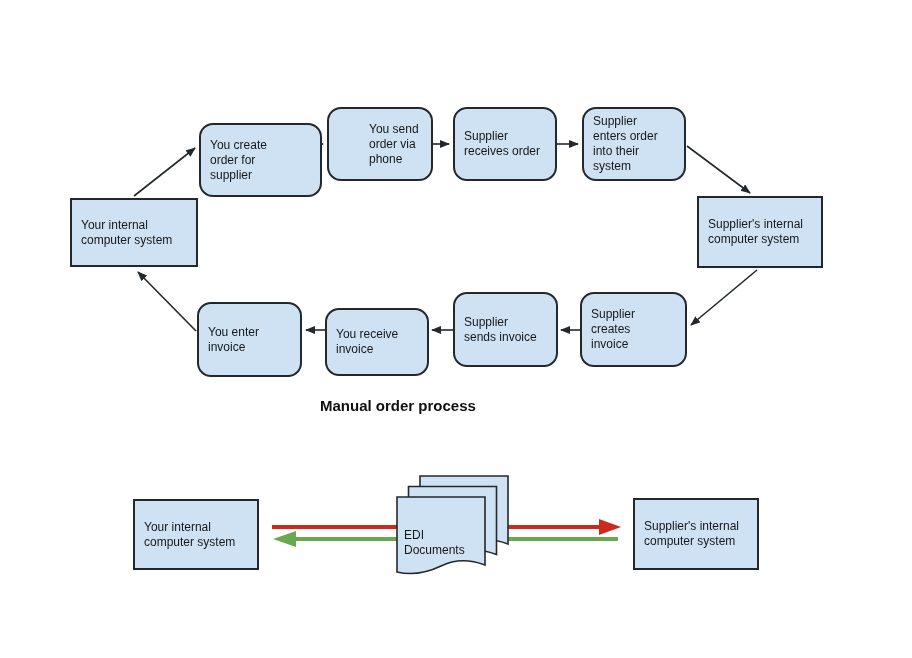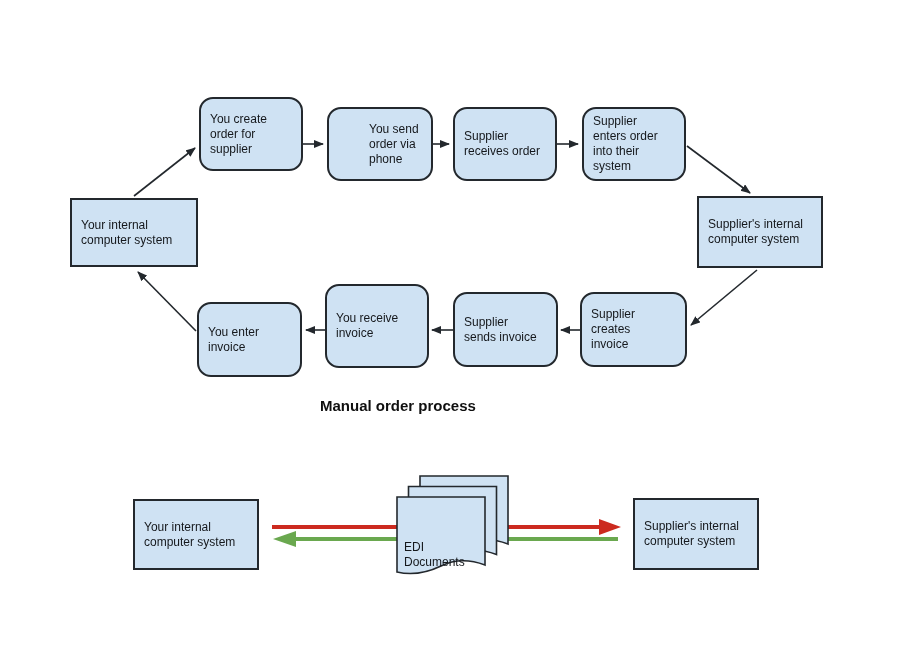--- a/index.html
+++ b/index.html
@@ -57,21 +57,21 @@
     <line x1="272" y1="527" x2="599" y2="527" stroke-width="4" stroke="#cc2a1f"></line>
     <polygon points="621,527 599,519 599,535" fill="#cc2a1f"></polygon>
 
     <line x1="618" y1="539" x2="295" y2="539" stroke-width="4" stroke="#6aa84f"></line>
     <polygon points="273,539 296,531 296,547" fill="#6aa84f"></polygon>
   </svg>
 
   <div class="node rect" style="left:70px;top:198px;width:128px;height:69px;">Your internal
 computer system</div>
 
-  <div class="node rounded" style="left:199px;top:97px;width:104px;height:74px;">You create
+  <div class="node rounded" style="left:199px;top:123px;width:123px;height:74px;">You create
 order for
 supplier</div>
 
   <div class="node rounded" style="left:327px;top:107px;width:106px;height:74px;padding-left:40px;">You send
 order via
 phone</div>
 
   <div class="node rounded" style="left:453px;top:107px;width:104px;height:74px;">Supplier
 receives order</div>
 
@@ -83,21 +83,21 @@
   <div class="node rect" style="left:697px;top:196px;width:126px;height:72px;">Supplier's internal
 computer system</div>
 
   <div class="node rounded" style="left:580px;top:292px;width:107px;height:75px;">Supplier
 creates
 invoice</div>
 
   <div class="node rounded" style="left:453px;top:292px;width:105px;height:75px;">Supplier
 sends invoice</div>
 
-  <div class="node rounded" style="left:325px;top:284px;width:104px;height:84px;">You receive
+  <div class="node rounded" style="left:325px;top:308px;width:104px;height:68px;">You receive
 invoice</div>
 
   <div class="node rounded" style="left:197px;top:302px;width:105px;height:75px;">You enter
 invoice</div>
 
   <div class="title" style="left:320px;top:397px;width:240px;">Manual order process</div>
 
   <div class="node rect" style="left:133px;top:499px;width:126px;height:71px;">Your internal
 computer system</div>
 
@@ -108,17 +108,17 @@
     <g transform="translate(27,7)">
         <path class="page" d="M0,0 H88 V68 Q64,59 44,69 Q21,80 0,75 Z"></path>
       </g>
     <g transform="translate(15.5,17.5)">
         <path class="page" d="M0,0 H88 V68 Q64,59 44,69 Q21,80 0,75 Z"></path>
       </g>
     <g transform="translate(4,28)">
         <path class="page" d="M0,0 H88 V68 Q64,59 44,69 Q21,80 0,75 Z"></path>
       </g>
   </svg>
-  <div class="doc-text" style="left:404px;top:540px;width:80px;">EDI
+  <div class="doc-text" style="left:404px;top:528px;width:80px;">EDI
 Documents</div>
 
 
 </div>
 
 </body></html>

